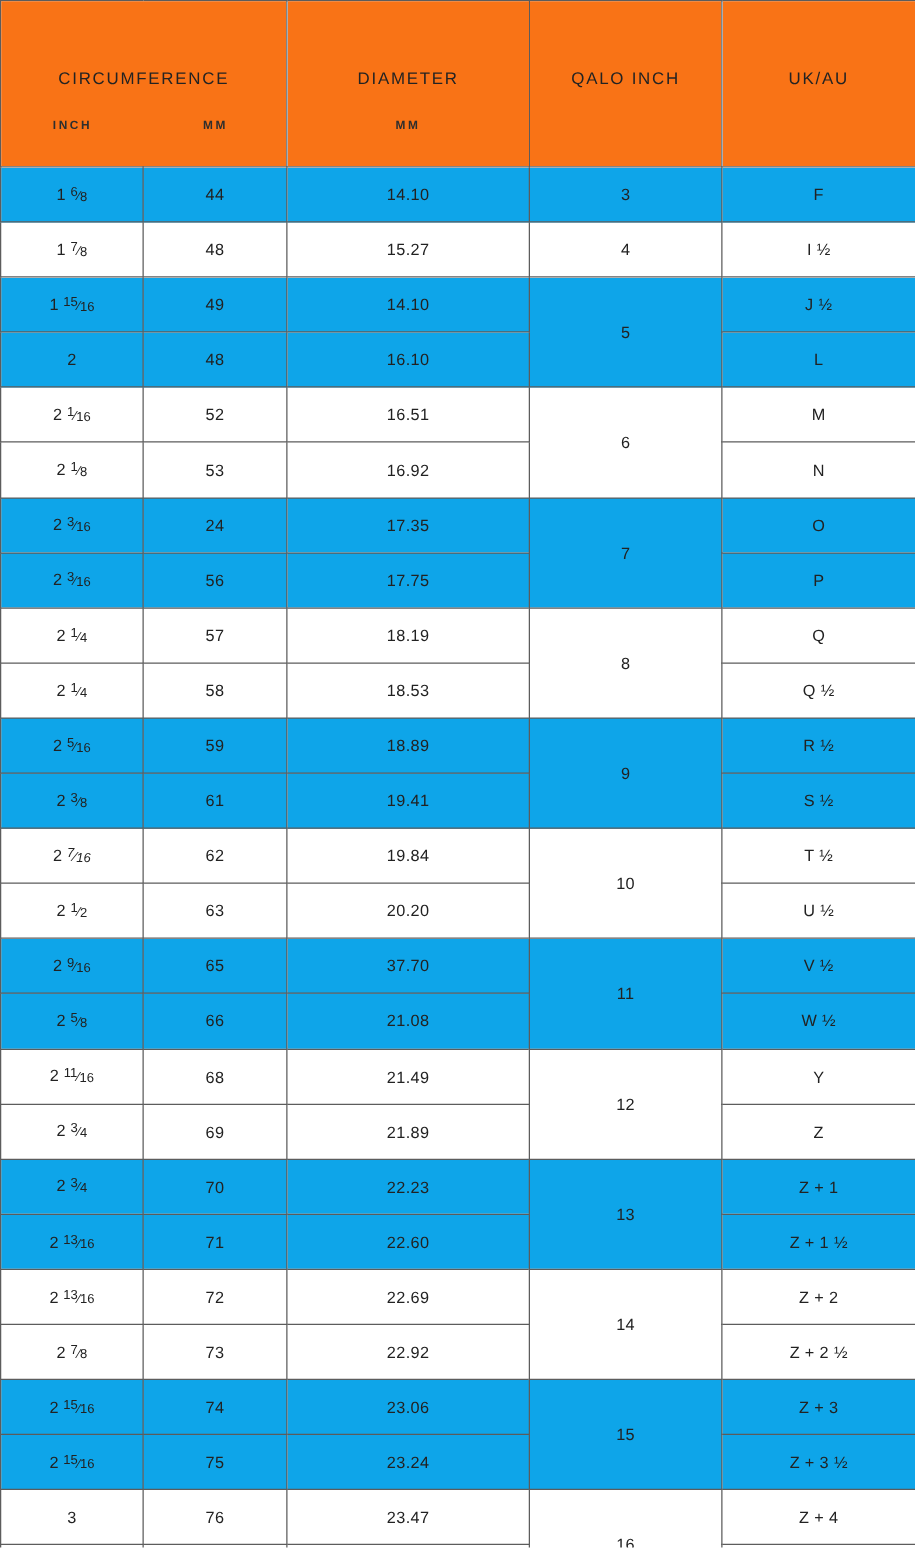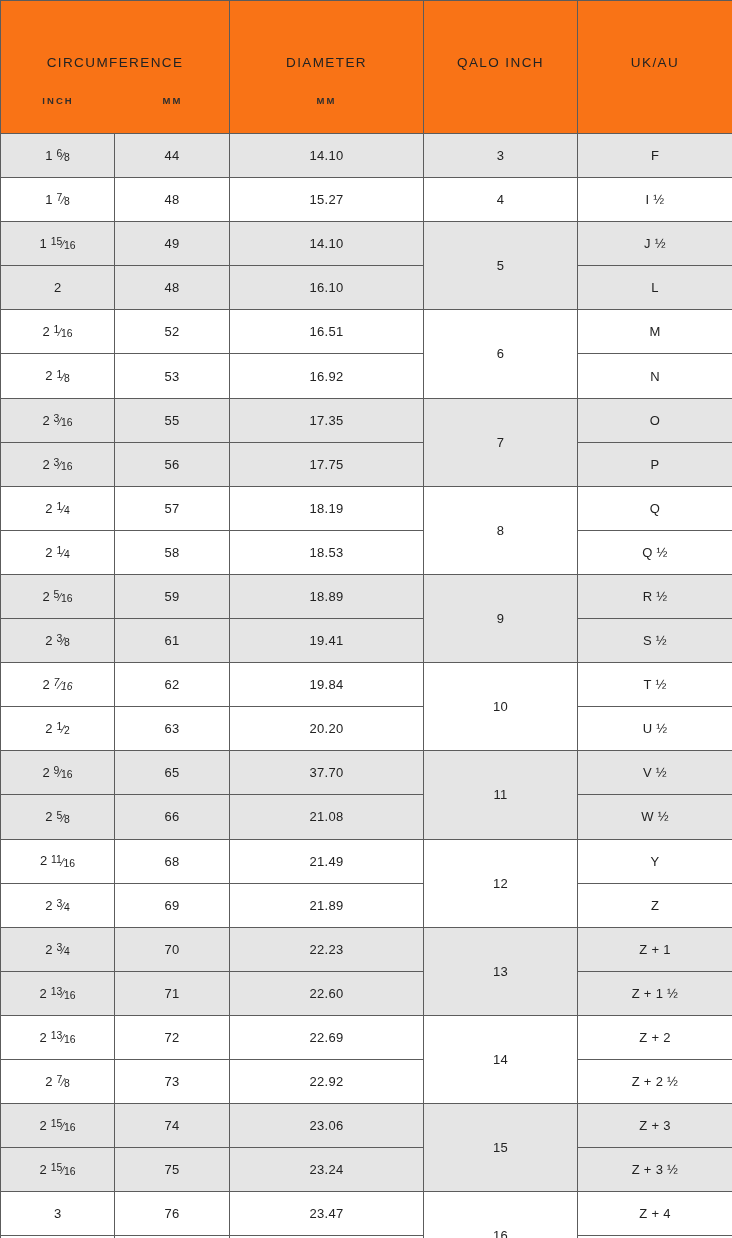--- a/index.html
+++ b/index.html
@@ -75,21 +75,21 @@
     color:#2e2e2e;
   }
 
   
   tr.data-row td{
     height:43.1px;
     font-size:13px;
     color:#222222;
     letter-spacing:0.3px;
   }
-  td.shade{background:#e5e5e5;}
+  td.shade{background:#0ea5e9;}
   td.plain{background:#ffffff;}
 
   td.cell-inch{font-size:13px;letter-spacing:0.4px;}
   td.cell-mm{font-size:13.5px;letter-spacing:0.4px;}
   td.cell-dia{font-size:13.5px;letter-spacing:0.4px;}
   td.cell-qalo{font-size:13px;letter-spacing:0.4px;}
   td.cell-uk{font-size:12.5px;letter-spacing:0.6px;}
 
   .frac{
     font-size:0.80em;
@@ -168,21 +168,21 @@
           <td class="cell-uk plain">M</td>
         </tr>
         <tr class="data-row">
           <td class="cell-inch plain"><span class="whole">2</span><sup class="frac" style="font-size: 0.8em; vertical-align: baseline;">&nbsp;<sup style="font-size:1em;vertical-align:0.30em">1</sup>⁄<sub style="font-size:1em;vertical-align:-0.05em">8</sub></sup></td>
           <td class="cell-mm plain">53</td>
           <td class="cell-dia plain">16.92</td>
           <td class="cell-uk plain">N</td>
         </tr>
         <tr class="data-row">
           <td class="cell-inch shade"><span class="whole">2</span><sup class="frac" style="font-size: 0.8em; vertical-align: baseline; text-align: right;">&nbsp;<sup style="font-size:1em;vertical-align:0.30em">3</sup>⁄<sub style="font-size:1em;vertical-align:-0.05em">16</sub></sup></td>
-          <td class="cell-mm shade">55</td>
+          <td class="cell-mm shade">24</td>
           <td class="cell-dia shade">17.35</td>
           <td class="cell-qalo shade" rowspan="2">7</td>
           <td class="cell-uk shade">O</td>
         </tr>
         <tr class="data-row">
           <td class="cell-inch shade"><span class="whole">2</span><sup class="frac" style="font-size: 0.8em; vertical-align: baseline;">&nbsp;<sup style="font-size:1em;vertical-align:0.30em">3</sup>⁄<sub style="font-size:1em;vertical-align:-0.05em">16</sub></sup></td>
           <td class="cell-mm shade">56</td>
           <td class="cell-dia shade">17.75</td>
           <td class="cell-uk shade">P</td>
         </tr>

